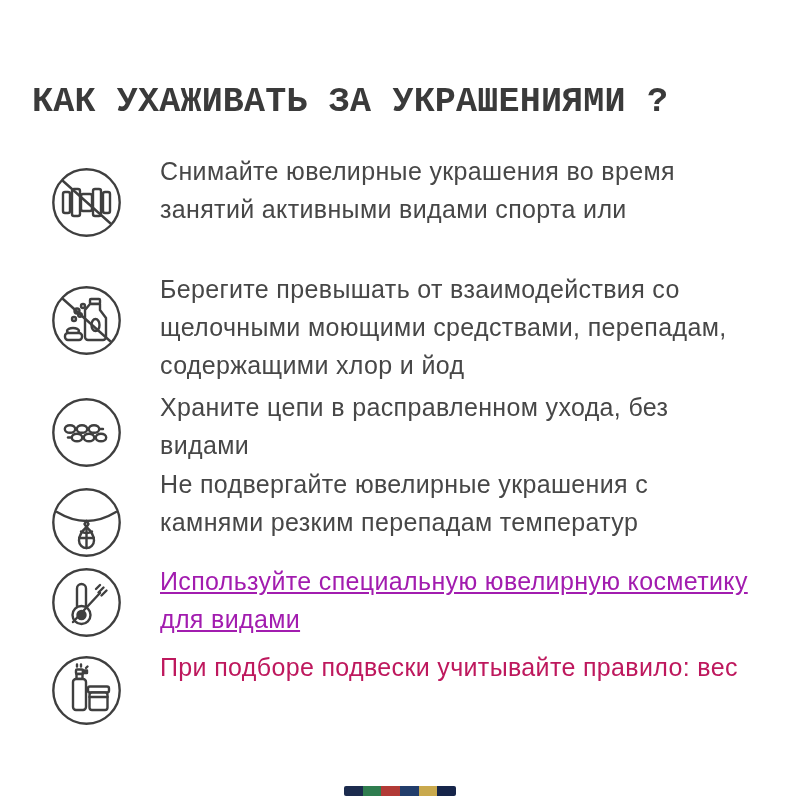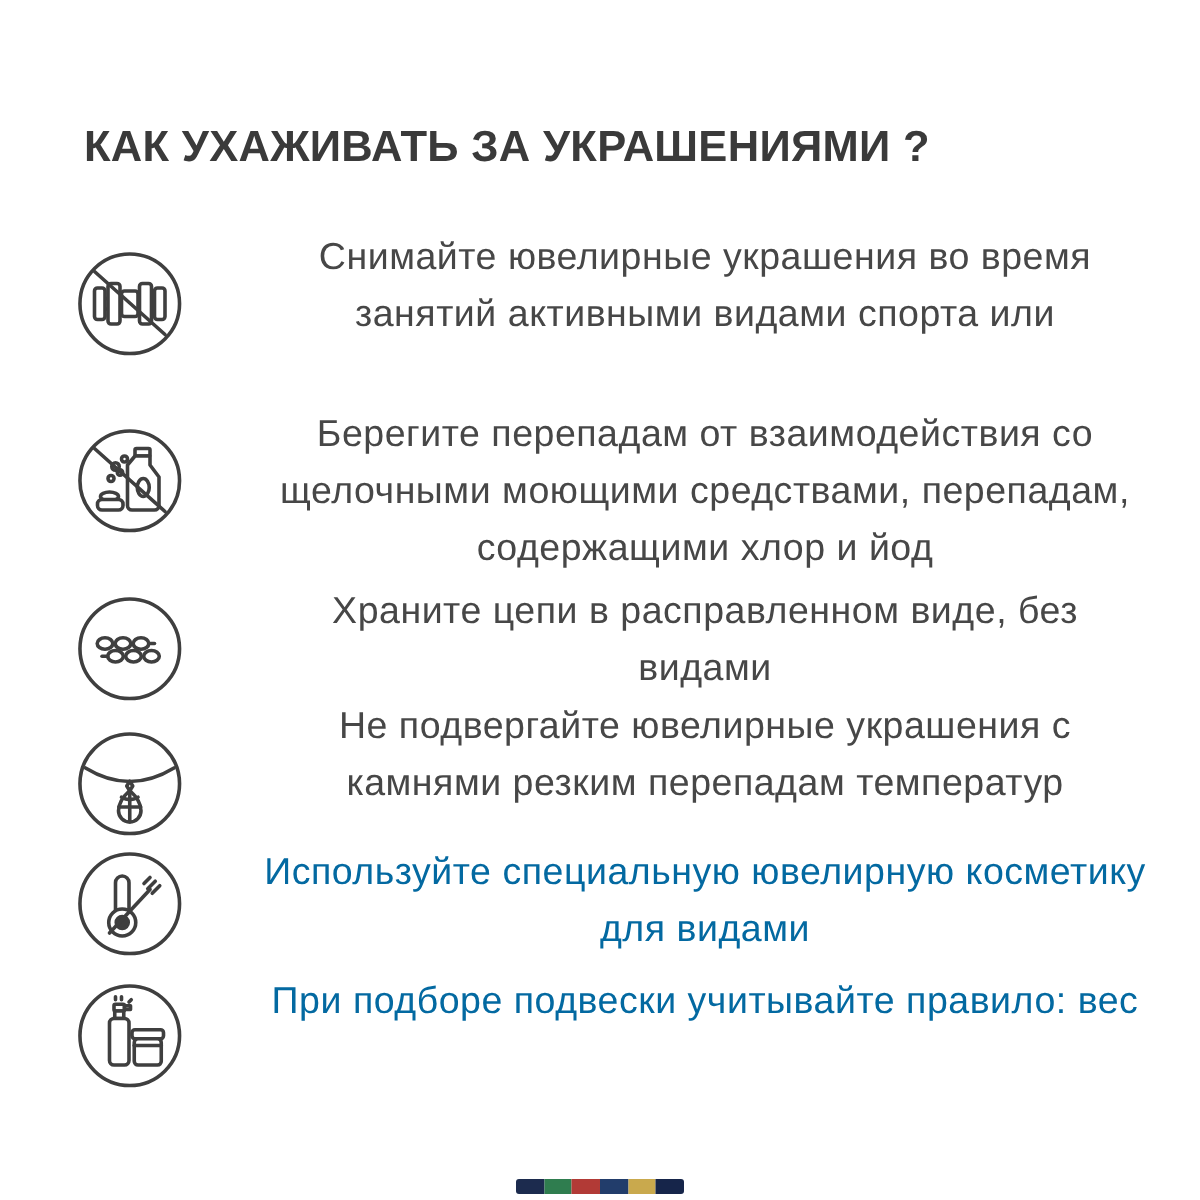--- a/index.html
+++ b/index.html
@@ -2,42 +2,43 @@
 <html style="--icon-stroke: #3f3f3f;"><head>
 <meta charset="utf-8">
 <style>
   html,body{margin:0;padding:0;}
   body{
     width:800px;height:800px;position:relative;overflow:hidden;
     background:#ffffff;
     font-family:"Liberation Sans", sans-serif;
   }
   .page-title{
-    position:absolute;left:56px;top:82px;
-    font-size:29px;font-weight:bold;color:#3a3a3a;letter-spacing:.2px;
+    position:absolute;left:32px;top:82px;
+    font-size:35px;font-weight:bold;color:#3a3a3a;letter-spacing:.2px;
     white-space:nowrap;
+    font-family:Liberation Mono, monospace;
   }
   .tip-icon{
     position:absolute;left:50px;width:73px;height:73px;
   }
   .tip-icon svg{display:block;width:73px;height:73px;}
   .tip-icon svg *{
     stroke:var(--icon-stroke,#3f3f3f);
     stroke-width:2.4;
     fill:none;
     stroke-linecap:round;
     stroke-linejoin:round;
   }
   .tip-icon svg .filled{fill:var(--icon-stroke,#3f3f3f);}
   .tip-icon svg .masked{fill:#ffffff;}
   .tip-text{
     position:absolute;left:160px;width:620px;
     font-size:25px;line-height:38px;color:#474747;letter-spacing:.35px;
   }
-  .tip-line{white-space:nowrap;text-align:center;}
+  .tip-line{white-space:nowrap;}
   .thumb-strip{
     position:absolute;left:344px;top:786px;width:112px;height:10px;
     display:flex;border-radius:2px;overflow:hidden;
   }
   .thumb-strip span{flex:1;display:block;}
 </style>
 </head>
 <body>
 
 <div class="page-title" style="color: rgb(58, 58, 58);">КАК УХАЖИВАТЬ ЗА УКРАШЕНИЯМИ ?</div>
@@ -68,40 +69,40 @@
     <circle cx="27" cy="27" r="2.5"></circle>
     <circle cx="33" cy="22" r="2"></circle>
     <circle cx="24" cy="35" r="2"></circle>
     <circle cx="30" cy="31" r="1.8"></circle>
     <ellipse class="masked" cx="23" cy="47" rx="6" ry="3"></ellipse>
     <rect class="masked" x="15" y="49" width="17" height="7" rx="3"></rect>
     <line x1="13" y1="15" x2="60" y2="57"></line>
   </svg>
 </div>
 <div class="tip-text" style="top: 270px; color: rgb(71, 71, 71);">
-  <div class="tip-line">Берегите перепадам от взаимодействия со</div>
+  <div class="tip-line">Берегите превышать от взаимодействия со</div>
   <div class="tip-line">щелочными моющими средствами, перепадам,</div>
   <div class="tip-line">содержащими хлор и йод</div>
 </div>
 
 <div class="tip-icon" style="top:396px">
   <svg viewBox="0 0 73 73">
     <circle cx="36.5" cy="36.5" r="33.2"></circle>
     <ellipse cx="20" cy="33" rx="5.2" ry="3.8"></ellipse>
     <ellipse cx="32" cy="33" rx="5.2" ry="3.8"></ellipse>
     <ellipse cx="44" cy="33" rx="5.2" ry="3.8"></ellipse>
     <line x1="49.2" y1="33" x2="53" y2="33"></line>
     <ellipse cx="27" cy="41.5" rx="5.2" ry="3.8"></ellipse>
     <ellipse cx="39" cy="41.5" rx="5.2" ry="3.8"></ellipse>
     <ellipse cx="51" cy="41.5" rx="5.2" ry="3.8"></ellipse>
     <line x1="18" y1="41.5" x2="21.8" y2="41.5"></line>
   </svg>
 </div>
 <div class="tip-text" style="top: 388px; color: rgb(71, 71, 71);">
-  <div class="tip-line">Храните цепи в расправленном виде, без</div>
+  <div class="tip-line">Храните цепи в расправленном ухода, без</div>
   <div class="tip-line">видами</div>
 </div>
 
 <div class="tip-icon" style="top:486px">
   <svg viewBox="0 0 73 73">
     <circle cx="36.5" cy="36.5" r="33.2"></circle>
     <path d="M7,26 Q36.5,44 66,26"></path>
     <path class="masked" d="M34.5,38 l2,-3.2 2,3.2 -2,3.2 z"></path>
     <path class="masked" d="M36.5,41 C31,46 29,50 29,54.5 a7.5,7.5 0 0 0 15,0 C44,50 42,46 36.5,41 z"></path>
     <line x1="36.5" y1="41" x2="36.5" y2="62"></line>
@@ -117,39 +118,39 @@
 <div class="tip-icon" style="top:566px">
   <svg viewBox="0 0 73 73">
     <circle cx="36.5" cy="36.5" r="33.2"></circle>
     <rect class="masked" x="27" y="18" width="9" height="27" rx="4.5"></rect>
     <circle class="masked" cx="31.5" cy="49" r="9"></circle>
     <circle class="filled" cx="31.5" cy="49" r="4"></circle>
     <line x1="23" y1="56" x2="50" y2="27"></line>
     <path d="M46,23 l4,-4 M48.5,26.5 l5,-5 M51.5,29.5 l5,-5"></path>
   </svg>
 </div>
-<div class="tip-text" style="top: 562px; color: #0369a1;">
+<div class="tip-text" style="top: 562px; color: #a21caf; text-decoration: underline;">
   <div class="tip-line">Используйте специальную ювелирную косметику</div>
   <div class="tip-line">для видами</div>
 </div>
 
 <div class="tip-icon" style="top:654px">
   <svg viewBox="0 0 73 73">
     <circle cx="36.5" cy="36.5" r="33.2"></circle>
     <rect class="masked" x="26" y="15.5" width="7" height="4.5" rx="1"></rect>
     <rect class="masked" x="33" y="16.5" width="4" height="2.5"></rect>
     <rect class="masked" x="26.5" y="20" width="6" height="5"></rect>
     <rect class="masked" x="23" y="25" width="13" height="31" rx="3"></rect>
     <path d="M27,12.5 v-2 M31,12.5 v-2 M36,14 l1.5,-1.5"></path>
     <rect class="masked" x="38" y="32.5" width="21" height="6" rx="2"></rect>
     <rect class="masked" x="39.5" y="38.5" width="18" height="17.5" rx="2.5"></rect>
     <line x1="39.5" y1="43" x2="57.5" y2="43"></line>
   </svg>
 </div>
-<div class="tip-text" style="top: 648px; color: #0369a1;">
+<div class="tip-text" style="top: 648px; color: #be185d;">
   <div class="tip-line">При подборе подвески учитывайте правило: вес</div>
 </div>
 
 <div class="thumb-strip" id="strip">
     <span style="background: rgb(28, 43, 78);"></span>
     <span style="background: rgb(47, 125, 79);"></span>
     <span style="background: rgb(178, 58, 54);"></span>
     <span style="background: rgb(34, 61, 107);"></span>
     <span style="background: rgb(201, 169, 77);"></span>
     <span style="background: rgb(22, 37, 74);"></span>

